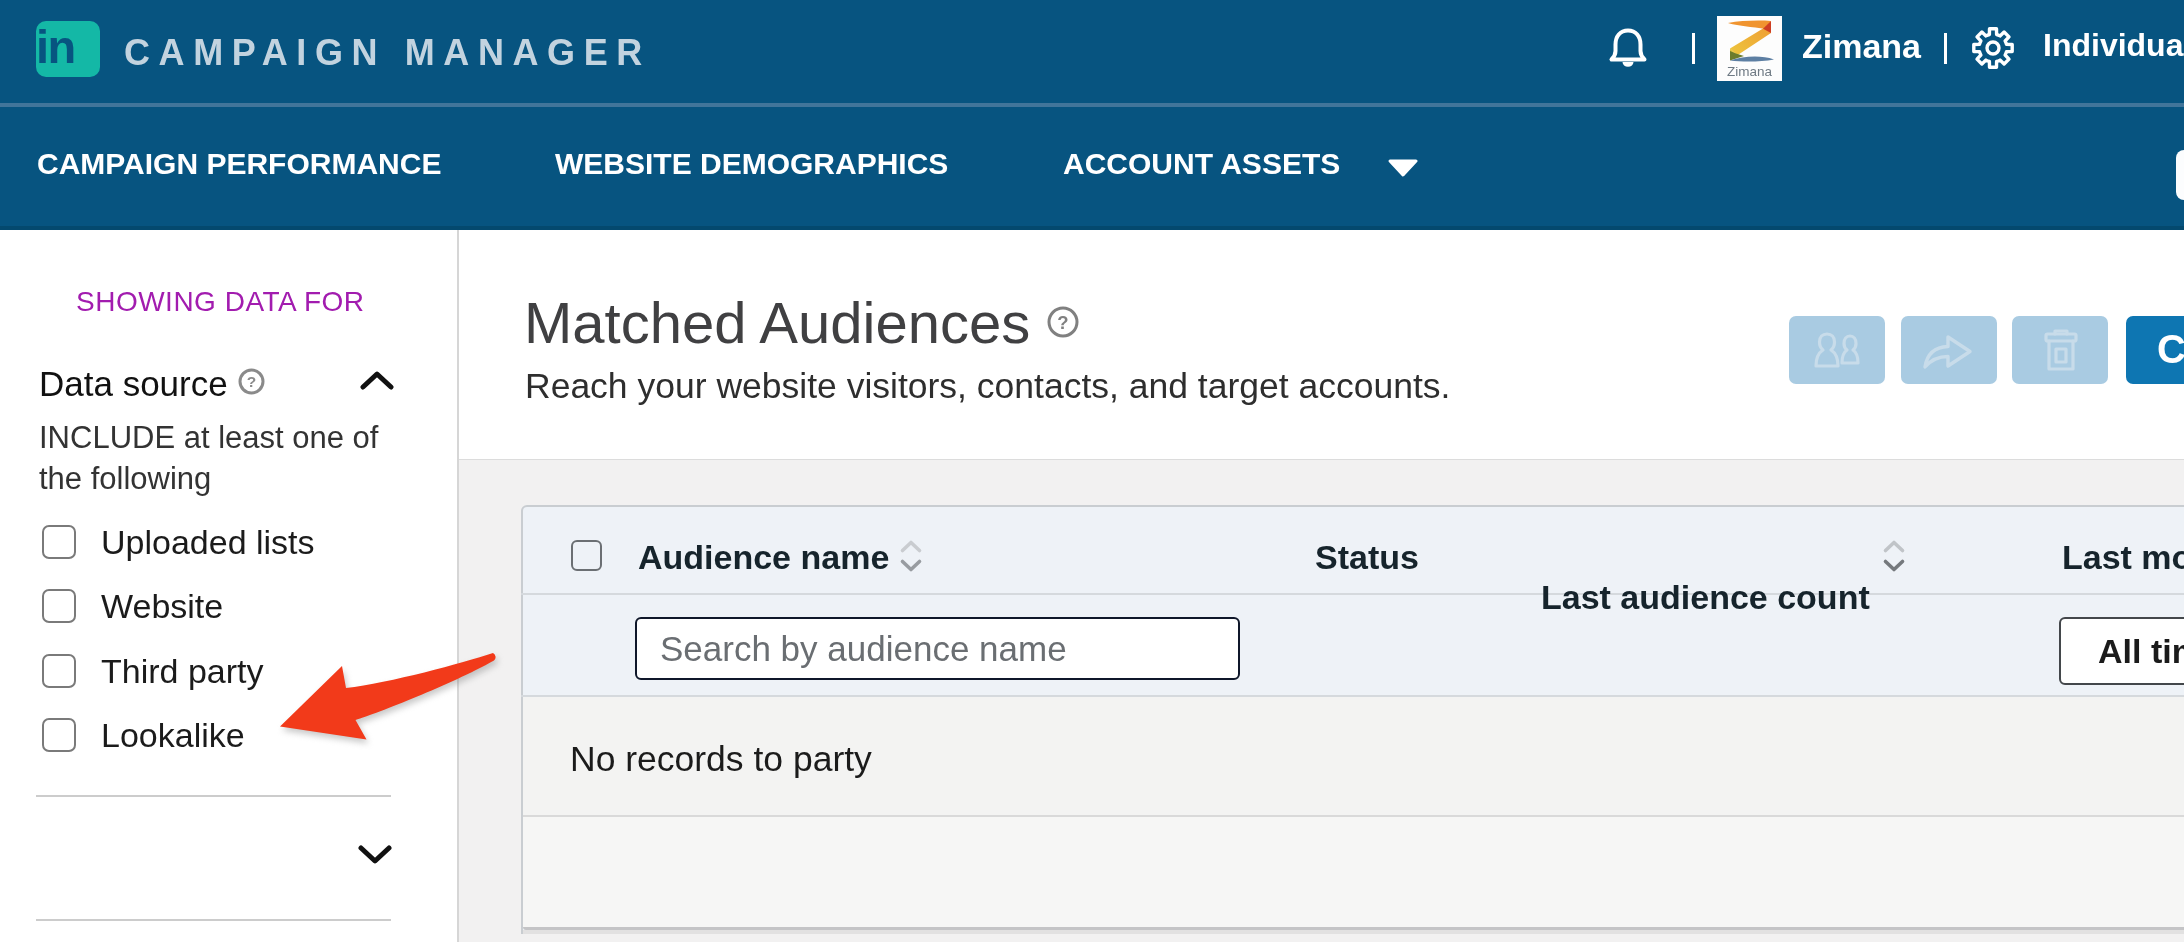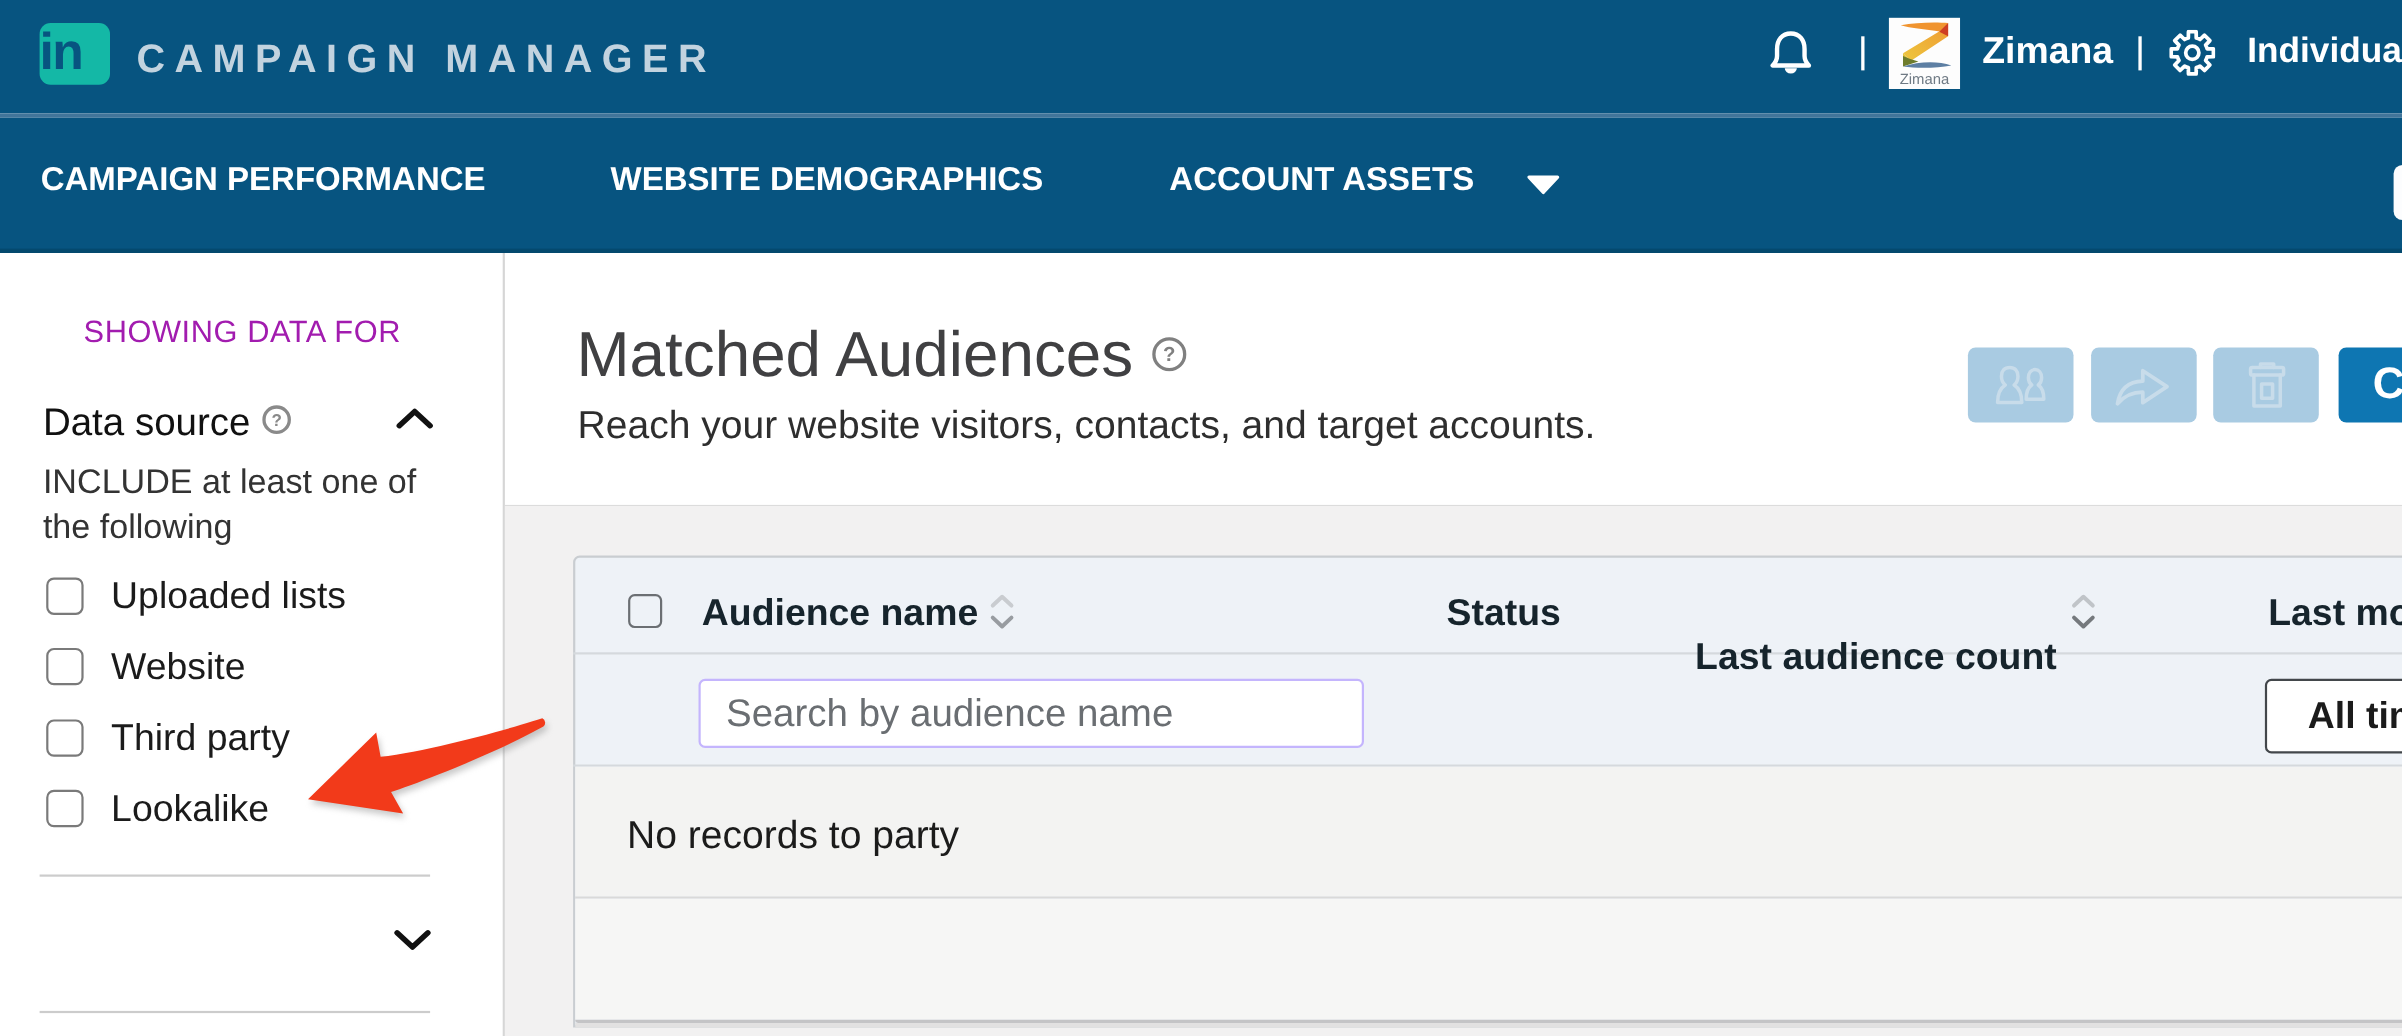--- a/index.html
+++ b/index.html
@@ -43,21 +43,21 @@
 
   
   .tablebox{top:505px;left:521px;width:1700px;height:425px;background:#eef2f7;border:2px solid #c9cdd1;border-radius:6px 0 0 0;}
   .throw{font-weight:bold;color:#16242c;font-size:34px;white-space:nowrap;}
   .hdrline{left:521px;width:1663px;height:2px;background:#d5d9dd;}
   .norecords{top:697px;left:523px;width:1661px;height:118px;background:#f3f3f2;}
   .emptyrow{top:817px;left:523px;width:1661px;height:110px;background:#f6f6f5;}
   .rowline{top:815px;left:523px;width:1661px;height:2px;background:#d9d9d9;}
   .btline{top:927px;left:523px;width:1661px;height:3px;background:#c4c4c6;border-radius:0 0 0 4px;}
   .hcbx{top:540px;left:571px;width:27px;height:27px;border:2px solid #6b6f73;border-radius:6px;background:#eef2f7;}
-  .searchbox{top:617px;left:635px;width:578px;height:59px;background:#fff;border:2px solid #c4b5fd;border-radius:6px;
+  .searchbox{top:617px;left:635px;width:578px;height:59px;background:#fff;border:2px solid #0f172a;border-radius:6px;
      color:#6a6e72;font-size:35px;line-height:59px;padding-left:23px;white-space:nowrap;}
   .alltime{top:617px;left:2059px;width:200px;height:64px;background:#fff;border:2px solid #43474b;border-radius:6px;
      color:#1b1b1b;font-weight:bold;font-size:34px;line-height:64px;padding-left:37px;}
 </style>
 </head>
 <body>
 <div id="stage">
 
   <div class="abs topbar"></div>
   <div class="abs topdivider"></div>

